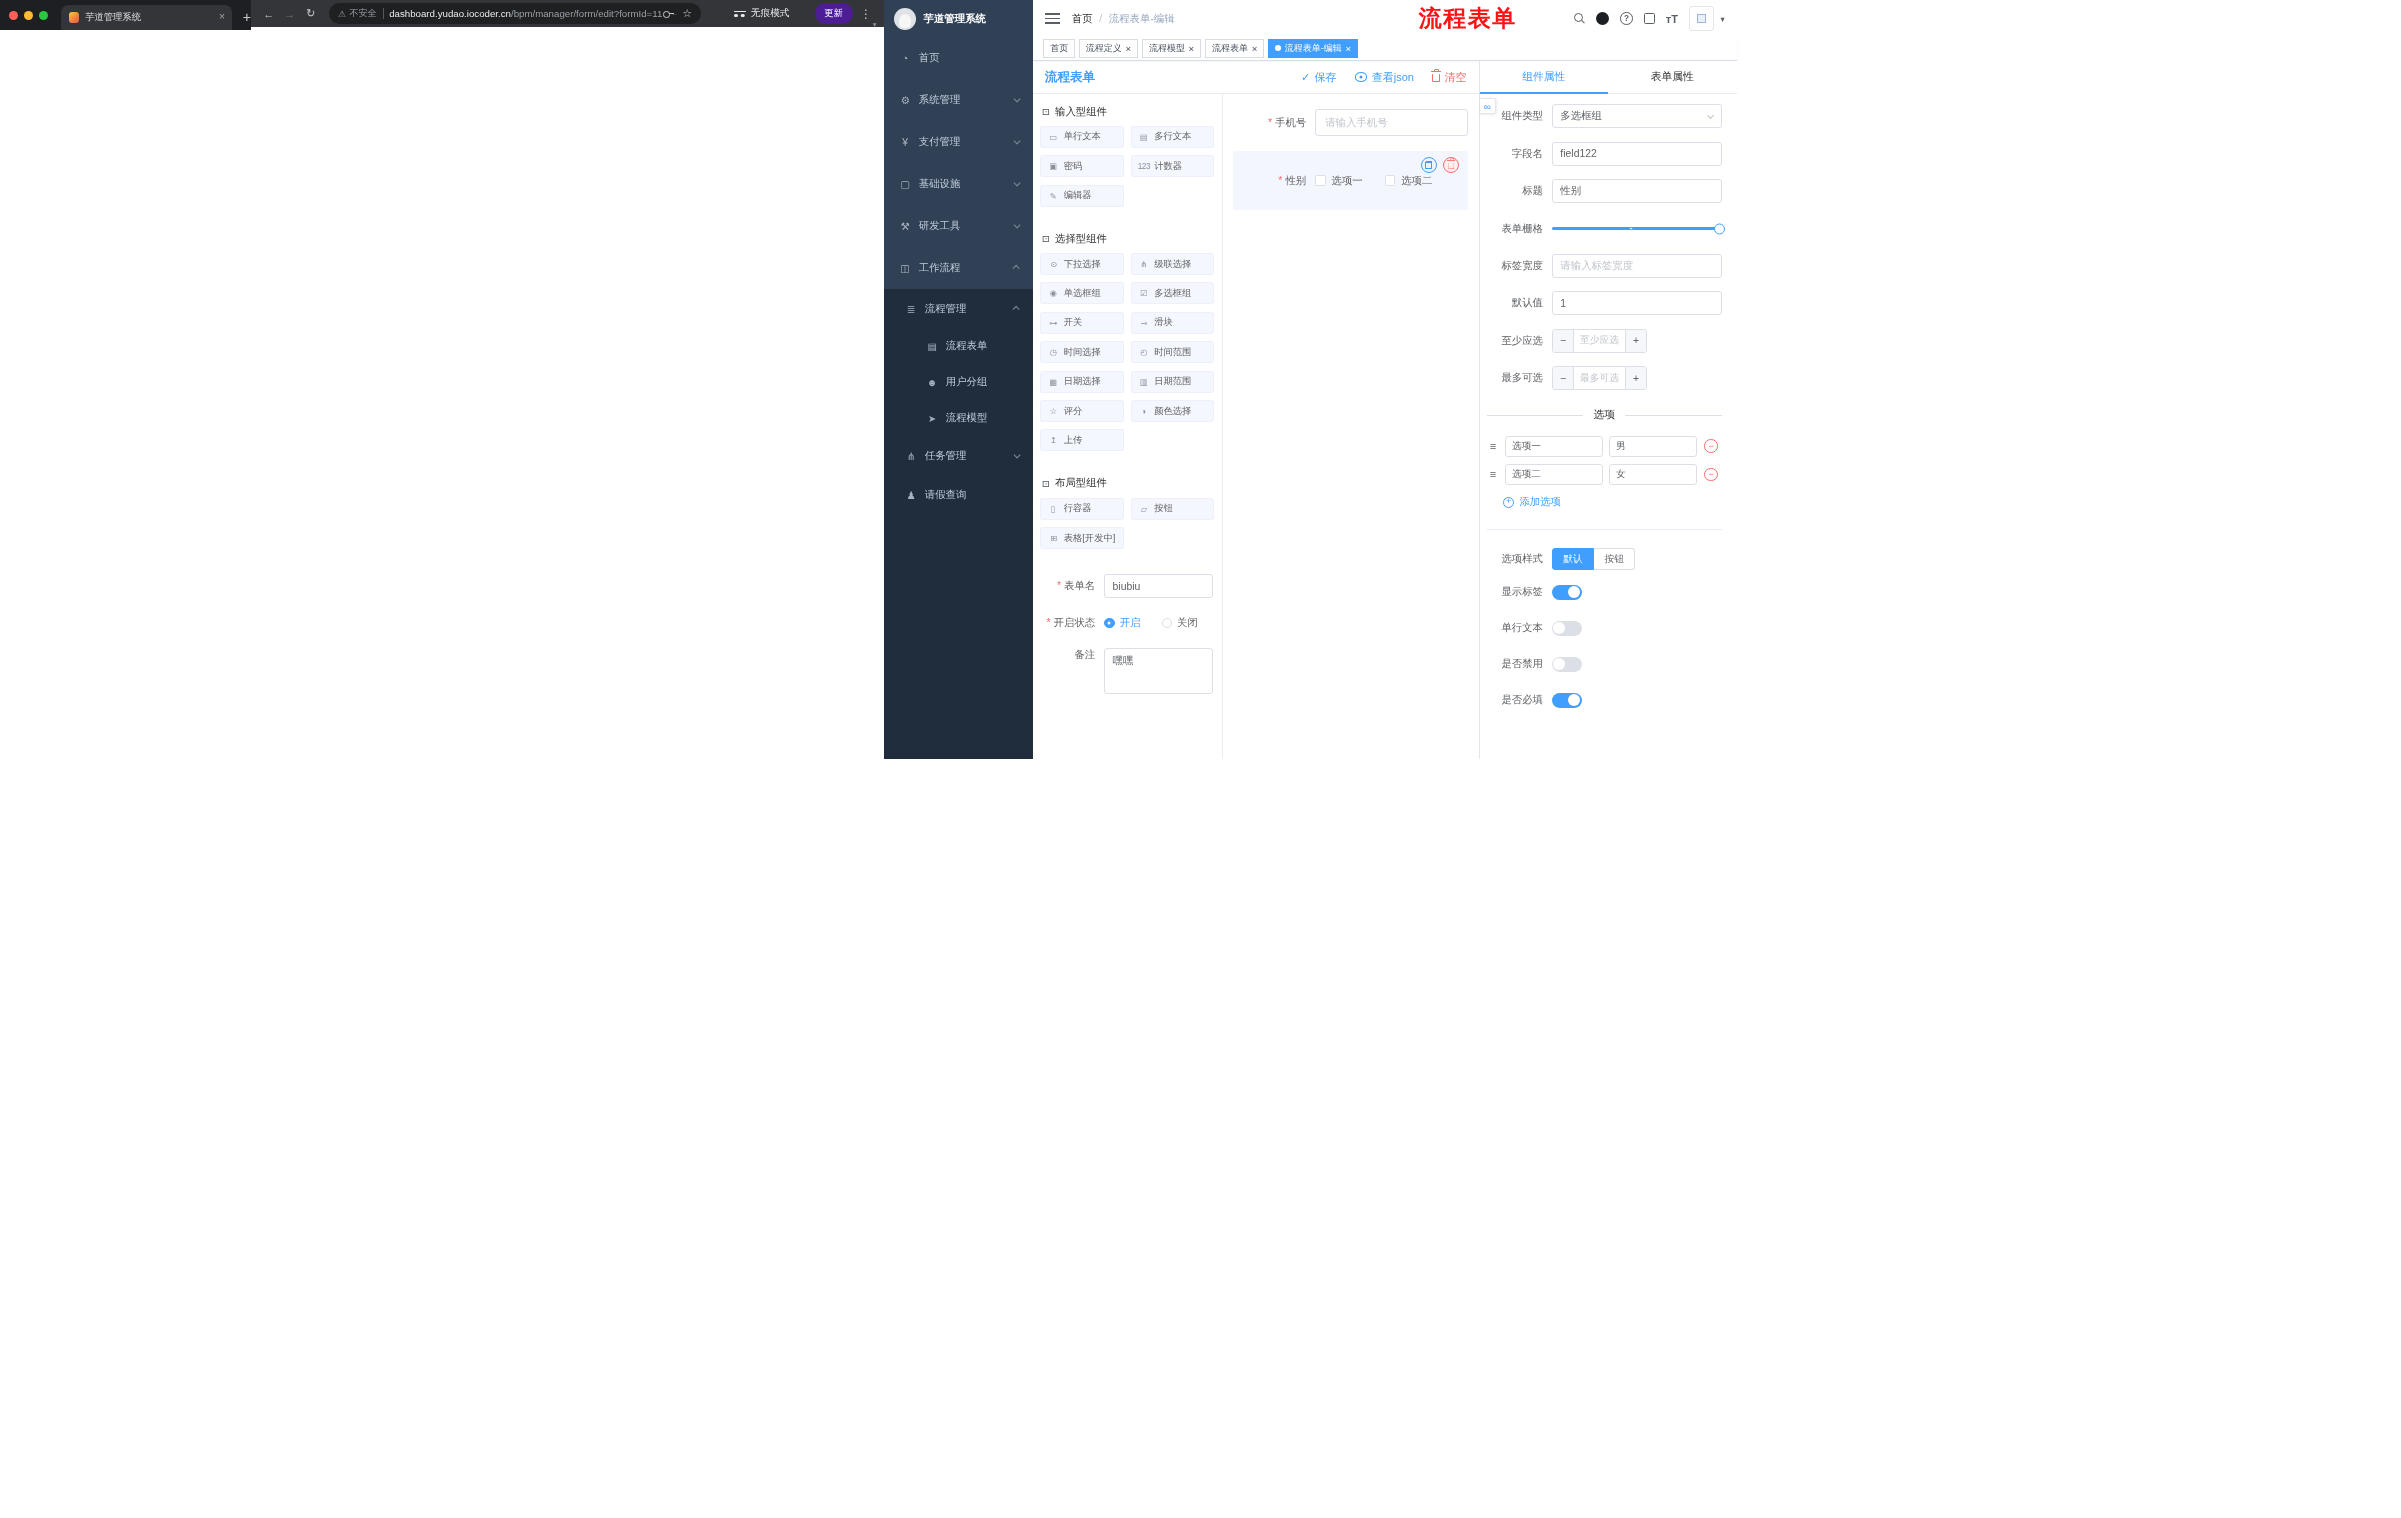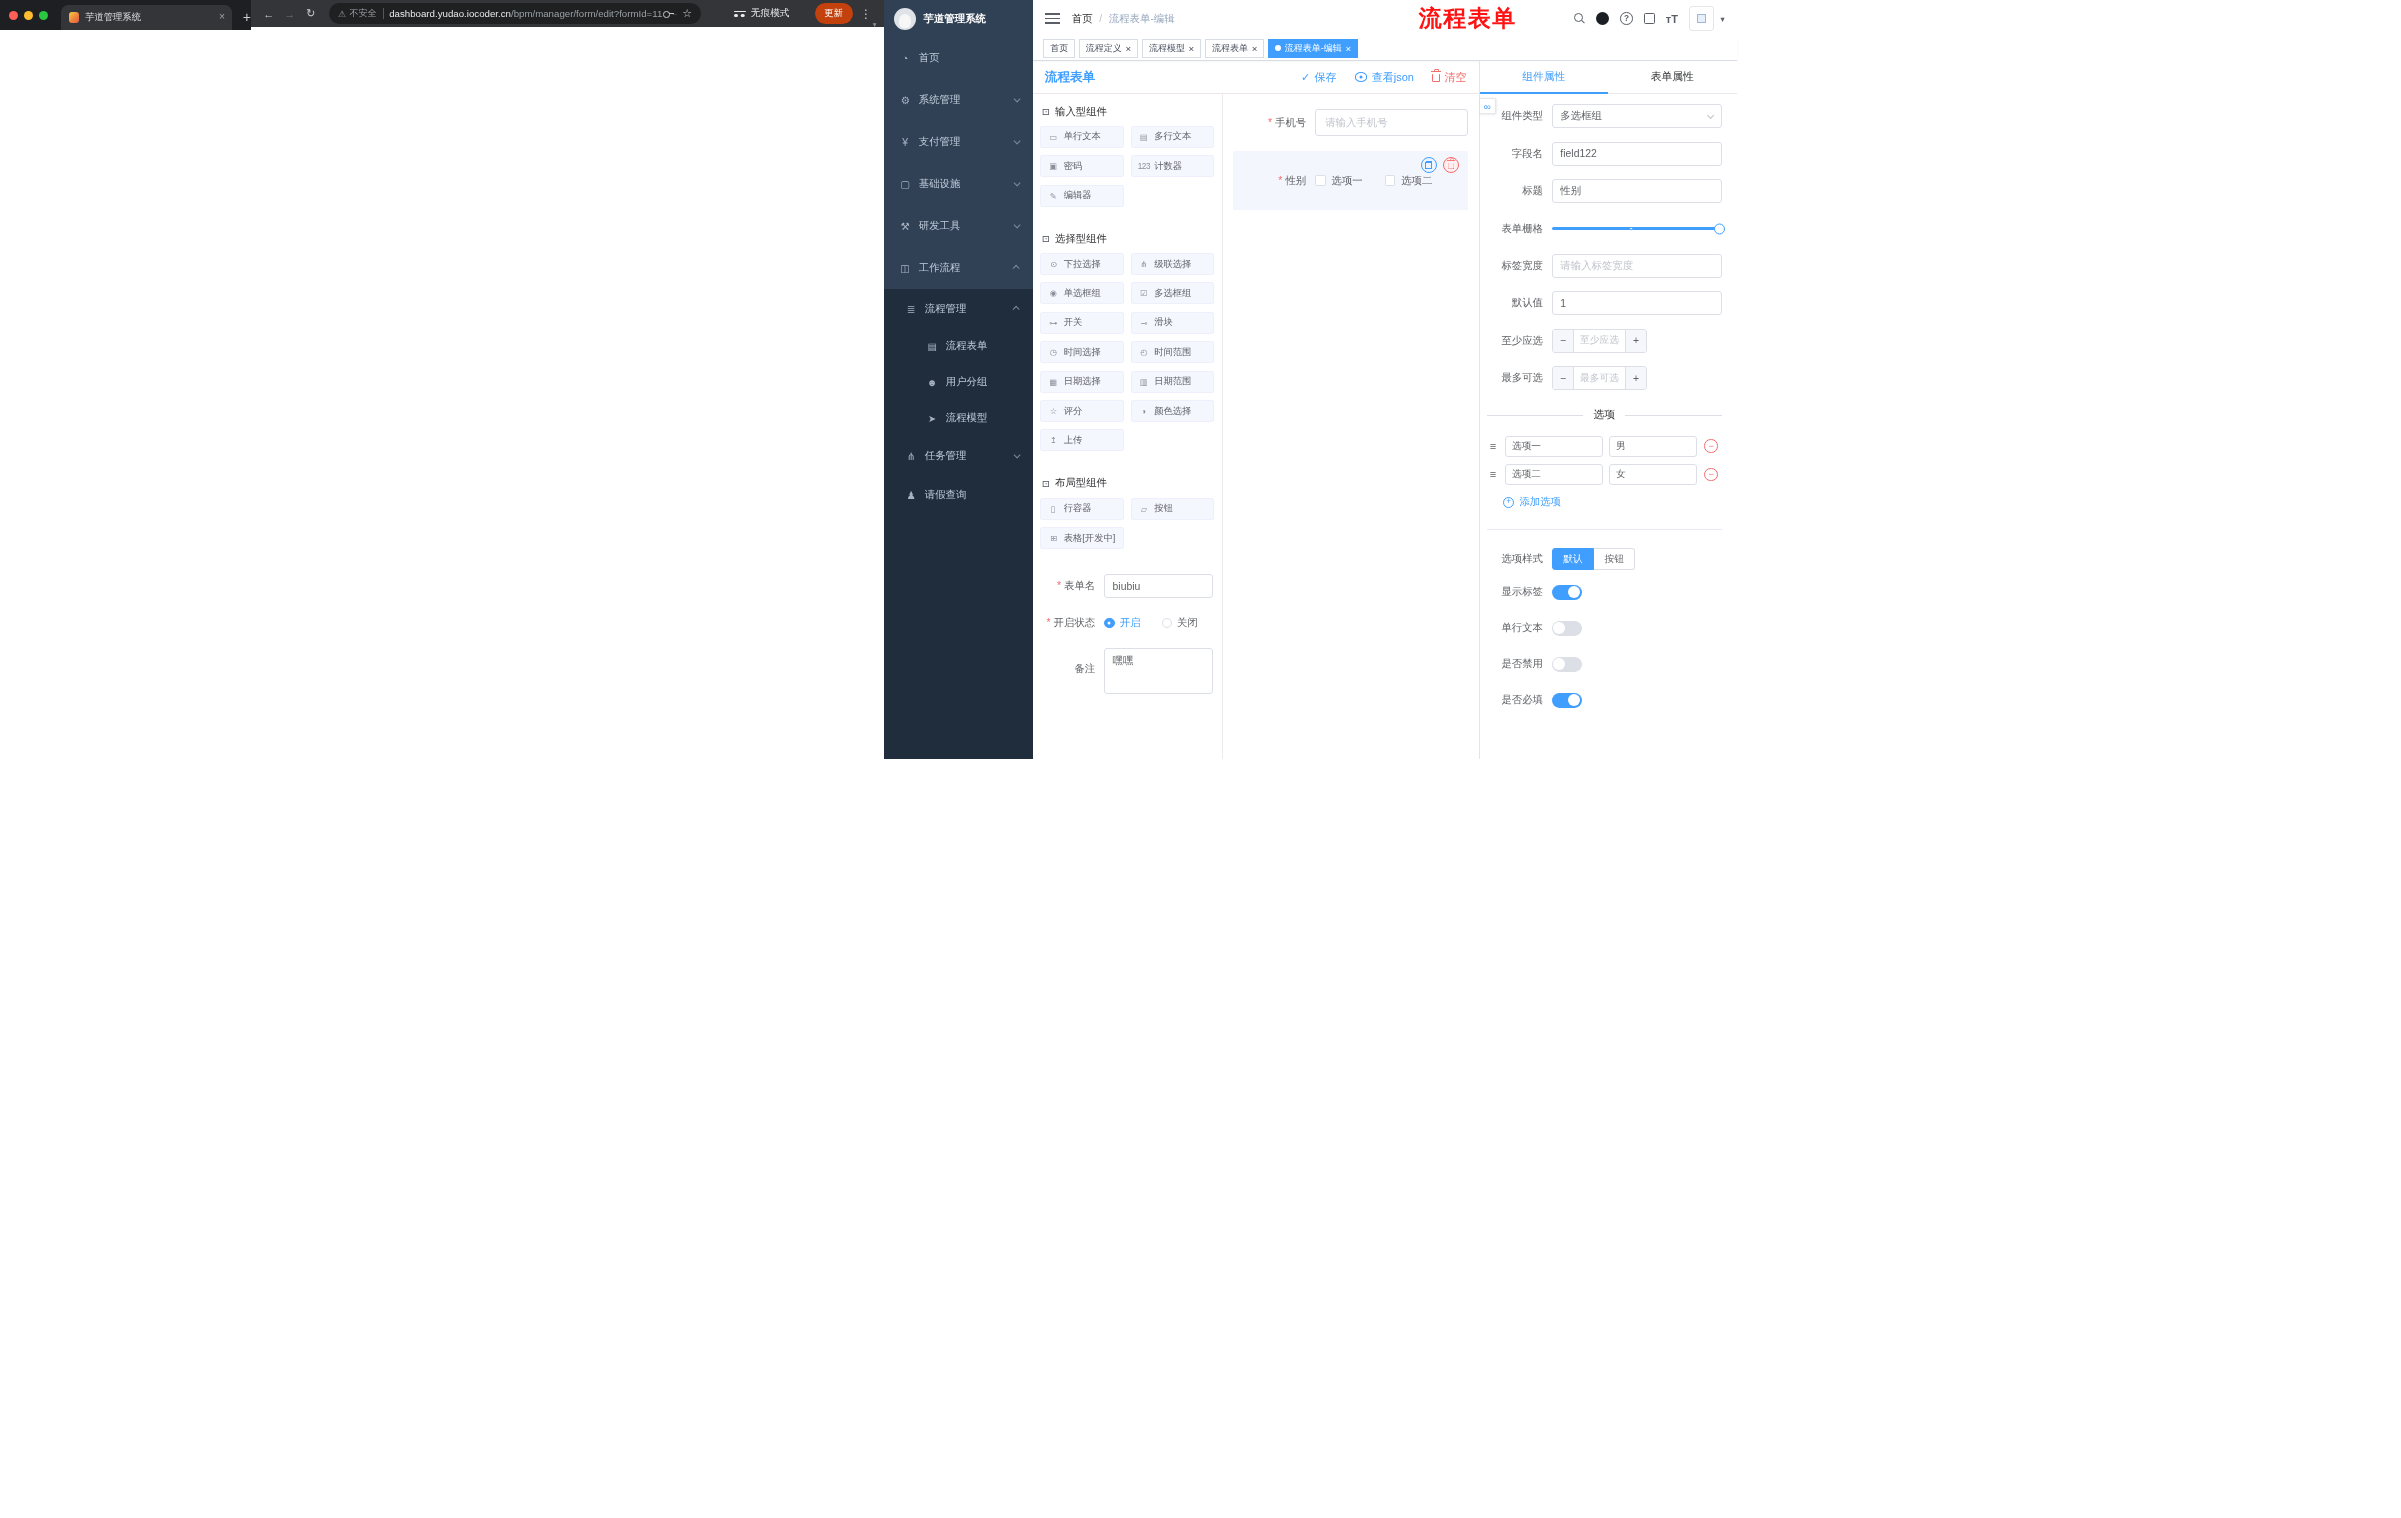--- a/index.html
+++ b/index.html
@@ -28,21 +28,21 @@
   .url-path{color:#9aa0a6}
   .aspacer{flex:1}
   .icon-key{width:12.6px;height:12px;position:relative;display:inline-block;margin-right:7.4px}
   .icon-key::before{content:"";position:absolute;left:0.7px;top:3.7px;width:4.5px;height:4.5px;border:1.1px solid #c8cbcf;border-radius:50%}
   .icon-key::after{content:"";position:absolute;left:6.3px;top:5.6px;width:5.2px;height:1.1px;background:#c8cbcf;box-shadow:3px 1.1px 0 -0.4px #c8cbcf}
   .star-g{color:#c8cbcf;font-size:11px}
   .incog{display:flex;align-items:center;gap:5.2px;color:#e8eaed;font-size:9.7px;margin:0 25px;white-space:nowrap}
   .icon-incog{width:12px;height:9px;position:relative;display:inline-block}
   .icon-incog::before{content:"";position:absolute;left:0;right:0;top:1.5px;height:1.9px;border-radius:1.5px;background:#e8eaed}
   .icon-incog::after{content:"";position:absolute;left:0.7px;top:4.8px;width:3.7px;height:3.7px;border-radius:50%;background:#e8eaed;box-shadow:6.7px 0 0 #e8eaed}
-  .update-pill{background:#c2410c;color:#fff;font-size:9.3px;padding:3.7px 9.7px;border-radius:10.4px;white-space:nowrap}
+  .update-pill{background:#4c1d95;color:#fff;font-size:9.3px;padding:3.7px 9.7px;border-radius:10.4px;white-space:nowrap}
   .bdots{color:#c8cbcf;font-size:12px;margin:0 4.5px 0 7.4px}
   .tb-caret{position:absolute;right:7.4px;bottom:-1.5px;color:#8b9095;font-size:7.4px}
 
   
   .app{flex:1;display:flex;min-height:0}
   .sidebar{width:149px;background:#304156;display:flex;flex-direction:column;flex:none}
   .logo-row{height:37px;display:flex;align-items:center;gap:7.4px;padding-left:10.4px;flex:none}
   .logo-avatar{width:22px;height:22px;border-radius:50%;background:#dfe3e8;position:relative;overflow:hidden;flex:none}
   .logo-avatar::after{content:"";position:absolute;left:5.2px;top:6.7px;width:12px;height:13.4px;border-radius:50% 50% 40% 40%;background:#f7f7f7}
   .logo-title{color:#fff;font-size:10.4px;font-weight:bold;white-space:nowrap}
@@ -106,21 +106,21 @@
   .psec-title{display:flex;align-items:center;gap:5.2px;font-size:10.4px;color:#303133;font-weight:500;margin:25px 0 7.4px 1.5px;white-space:nowrap}
   .psec-title:first-child{margin-top:1.5px}
   .psec-title .si{font-size:9.7px;color:#4a4f57}
   .chips{display:grid;grid-template-columns:1fr 1fr;gap:7.4px 6.7px}
   .chip{height:22px;background:#f5f7fe;border:0.7px solid #edf0fc;border-radius:2.2px;display:flex;align-items:center;padding:0 6px;gap:4.5px;font-size:9.3px;color:#606266;cursor:move;white-space:nowrap;overflow:hidden}
   .chip .ci{width:12px;text-align:center;font-size:8.2px;color:#8a8f99;flex:none;letter-spacing:-0.4px}
   .pform{margin-top:25px;display:flex;flex-direction:column;gap:18px;padding-right:1.5px}
   .pfrow{display:flex;align-items:center}
   .pfrow.top{align-items:flex-start}
   .pflabel{width:55px;text-align:right;font-size:10.4px;color:#606266;margin-right:9px;flex:none;white-space:nowrap}
-  .pfrow.top .pflabel{margin-top:14px}
+  .pfrow.top .pflabel{margin-top:0}
   .req::before{content:"*";color:#f56c6c;margin-right:3px}
   .pfinput{flex:1;height:24px;border:0.7px solid #dcdfe6;border-radius:3px;padding:0 7.4px;font-size:10.4px;color:#606266;outline:none;min-width:0;font-family:inherit}
   .pftextarea{flex:1;height:46px;border:0.7px solid #dcdfe6;border-radius:3px;padding:4.5px 7.4px;font-size:10.4px;color:#606266;resize:none;outline:none;min-width:0;font-family:inherit}
   .radio{display:flex;align-items:center;gap:5.2px;font-size:10.4px;color:#606266;margin-right:21px;cursor:pointer;white-space:nowrap}
   .rdot{width:10.4px;height:10.4px;border:0.7px solid #dcdfe6;border-radius:50%;background:#fff;position:relative;flex:none}
   .radio.checked .rdot{border-color:#409eff;background:#409eff}
   .radio.checked .rdot::after{content:"";position:absolute;left:50%;top:50%;width:3px;height:3px;border-radius:50%;background:#fff;transform:translate(-50%,-50%)}
   .radio.checked .rlbl{color:#409eff}
 
   .canvas{flex:1;padding:15px 10.4px 0 10.4px;min-width:0;background:#fff}

